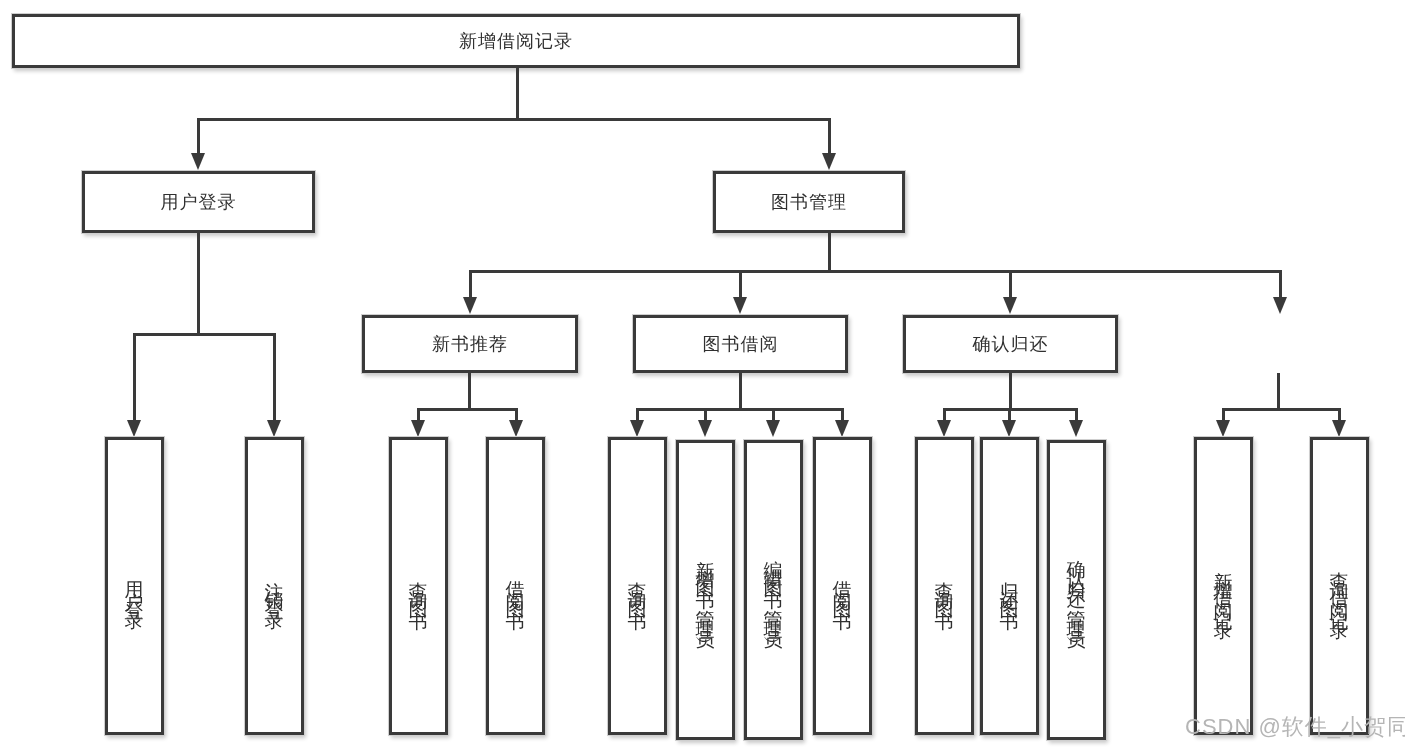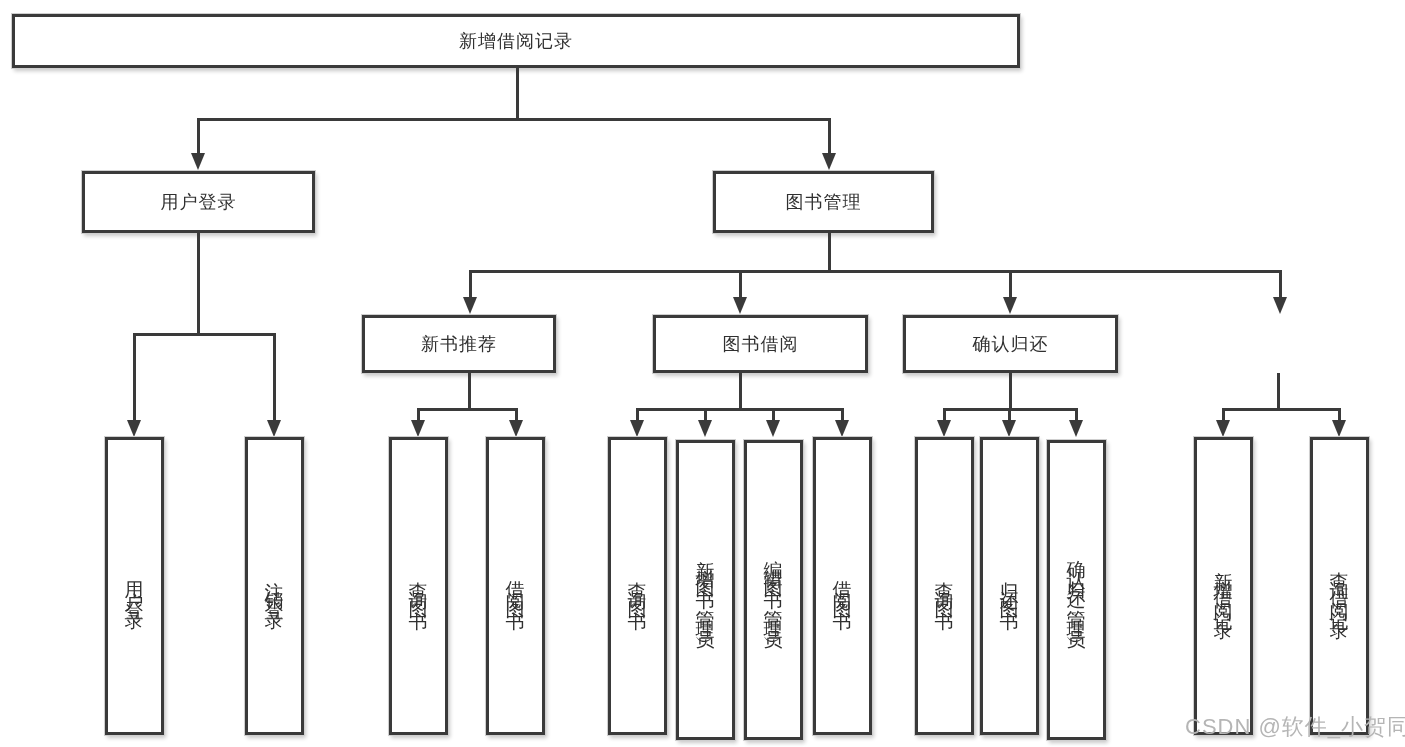--- a/index.html
+++ b/index.html
@@ -69,21 +69,21 @@
   <div class="vline" style="left:516px; top:68px; height:50px;"></div>
   <div class="hline" style="left:197px; top:118px; width:634px;"></div>
   <div class="vline" style="left:197px; top:118px; height:36px;"></div>
   <div class="arrow" style="left:191px; top:153px;"></div>
   <div class="vline" style="left:828px; top:118px; height:36px;"></div>
   <div class="arrow" style="left:822px; top:153px;"></div>
 
   <div class="box" style="left:82px; top:171px; width:233px; height:62px;">
     <span>用户登录</span>
   </div>
-  <div class="box" style="left:713px; top:171px; width:221px; height:62px;">
+  <div class="box" style="left:713px; top:171px; width:192px; height:62px;">
     <span>图书管理</span>
   </div>
 
   <div class="vline" style="left:197px; top:233px; height:100px;"></div>
   <div class="hline" style="left:133px; top:333px; width:143px;"></div>
   <div class="vline" style="left:133px; top:333px; height:88px;"></div>
   <div class="arrow" style="left:127px; top:420px;"></div>
   <div class="vline" style="left:273px; top:333px; height:88px;"></div>
   <div class="arrow" style="left:267px; top:420px;"></div>
 
@@ -91,24 +91,24 @@
   <div class="hline" style="left:469px; top:270px; width:813px;"></div>
   <div class="vline" style="left:469px; top:270px; height:28px;"></div>
   <div class="arrow" style="left:463px; top:297px;"></div>
   <div class="vline" style="left:739px; top:270px; height:28px;"></div>
   <div class="arrow" style="left:733px; top:297px;"></div>
   <div class="vline" style="left:1009px; top:270px; height:28px;"></div>
   <div class="arrow" style="left:1003px; top:297px;"></div>
   <div class="vline" style="left:1279px; top:270px; height:28px;"></div>
   <div class="arrow" style="left:1273px; top:297px;"></div>
 
-  <div class="box" style="left:362px; top:315px; width:194px; height:58px;">
+  <div class="box" style="left:362px; top:315px; width:216px; height:58px;">
     <span>新书推荐</span>
   </div>
-  <div class="box" style="left:633px; top:315px; width:215px; height:58px;margin-left:20px;">
+  <div class="box" style="left:633px; top:315px; width:215px; height:58px;">
     <span>图书借阅</span>
   </div>
   <div class="box" style="left:903px; top:315px; width:215px; height:58px;">
     <span>确认归还</span>
   </div>
 
   <div class="vline" style="left:468px; top:373px; height:35px;"></div>
   <div class="hline" style="left:417px; top:408px; width:101px;"></div>
   <div class="vline" style="left:417px; top:408px; height:13px;"></div>
   <div class="arrow" style="left:411px; top:420px;"></div>

